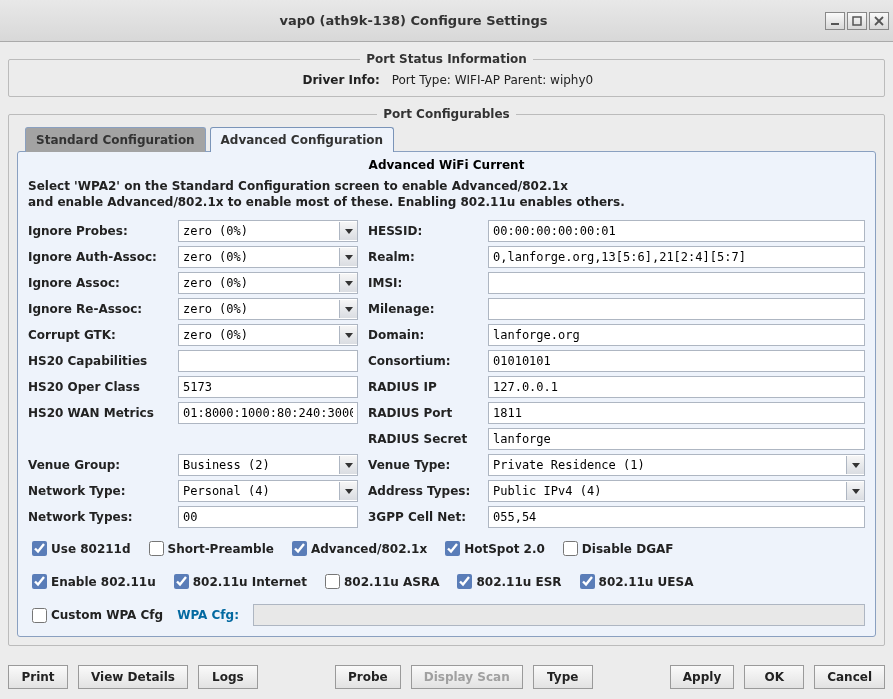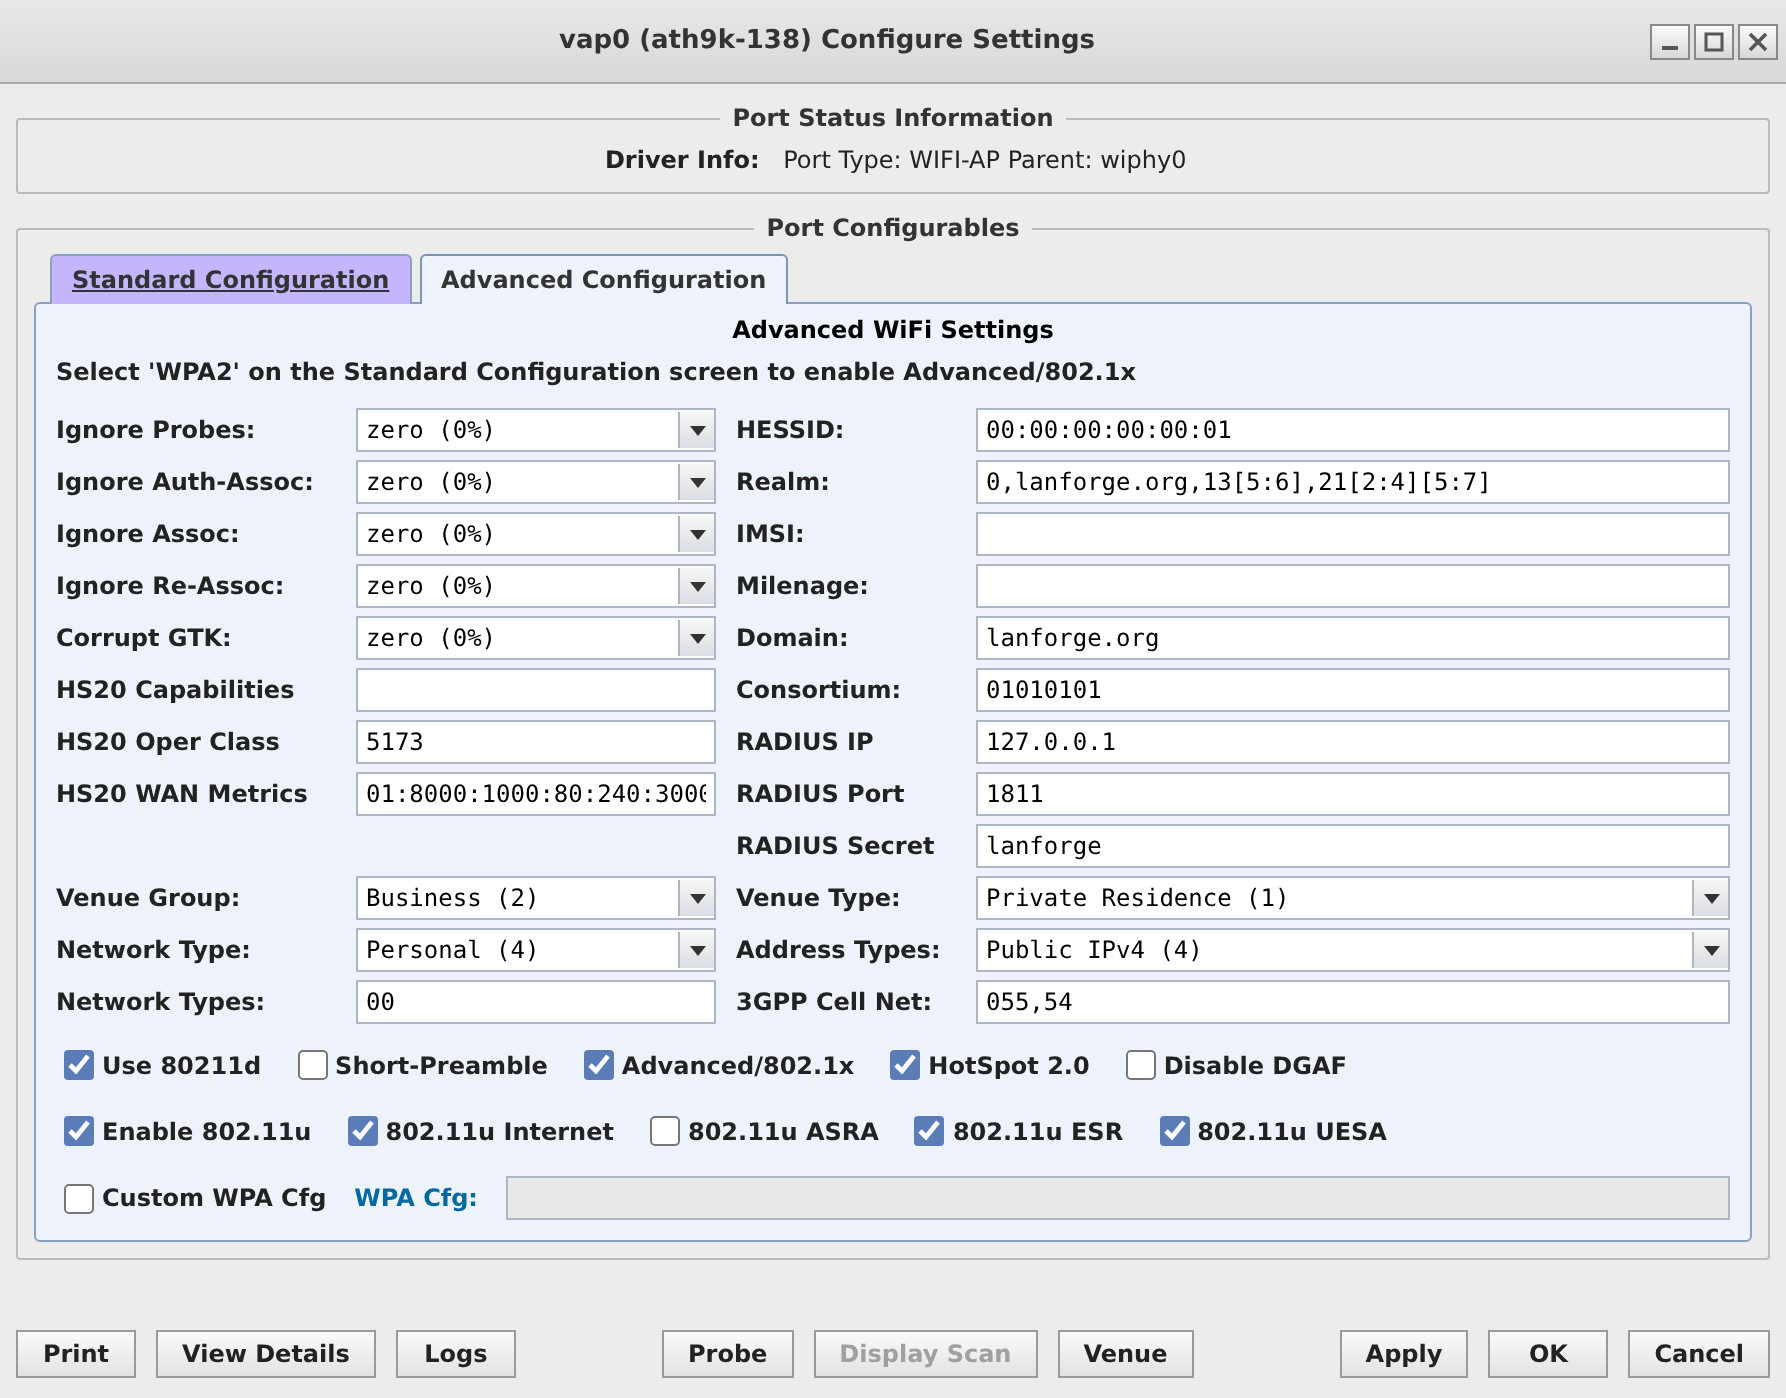--- a/index.html
+++ b/index.html
@@ -18,21 +18,21 @@
 fieldset.group legend { margin-left: auto; margin-right: auto; }
 
 .statusrow { text-align: center; font-size: 12px; color: #222; padding: 1px 0; }
 .statusrow .lab { font-weight: bold; display: inline-block; min-width: 80px; text-align: right; margin-right: 8px; }
 .statusrow .val { display: inline-block; }
 
 
 .tabbar { margin: 0 0 -1px 8px; }
 .tab { display: inline-block; padding: 5px 10px; border: 1px solid #8aa0c0; border-bottom: none; background: #e6eef8; font-weight: bold; font-size: 12px; color: #333; position: relative; cursor: pointer; border-top-left-radius: 3px; border-top-right-radius: 3px; }
 .tab.active { background: #eef3fb; border-color: #7a94b8; z-index: 2; }
-.tab.inactive { background: #c4b5fd; text-decoration: underline; }
+.tab.inactive { background: #a3a3a3; }
 
 .tabpane { border: 1px solid #8aa0c0; border-radius: 3px; background: #eef3fb; padding: 6px 10px 10px 10px; }
 .tabtitle { text-align: center; font-weight: bold; font-size: 12px; margin-bottom: 6px; }
 .hint { font-weight: bold; font-size: 12px; color: #222; margin-bottom: 10px; line-height: 1.35; }
 
 
 .grid { display: grid; grid-template-columns: 140px 180px 110px auto; column-gap: 10px; row-gap: 4px; align-items: center; }
 .lbl { font-weight: bold; font-size: 12px; color: #222; white-space: nowrap; }
 .grayed { color: #0369a1; }
 .combo, .txt { height: 22px; border: 1px solid #aeb6c2; background: #fff; font-family: "DejaVu Sans Mono", monospace; font-size: 12px; padding: 1px 4px; width: 100%; }
@@ -91,23 +91,24 @@
 
   <fieldset class="group port-conf">
     <legend>Port Configurables</legend>
 
     <div class="tabbar">
       <div class="tab inactive">Standard Configuration</div>
       <div class="tab active">Advanced Configuration</div>
     </div>
 
     <div class="tabpane">
-      <div class="tabtitle">Advanced WiFi Settings</div>
+      <div class="tabtitle">Advanced WiFi Current</div>
       <div class="hint">
         <span>Select 'WPA2' on the Standard Configuration screen to enable Advanced/802.1x</span><br>
+        <span>and enable Advanced/802.1x to enable most of these. Enabling 802.11u enables others.</span>
       </div>
 
       <div class="grid">
 
         <div class="lbl">Ignore Probes:</div>
         <div class="combo">
             <span class="val">zero (0%)</span>
             <span class="arrow">
               <span class="tri"></span>
             </span>
@@ -265,18 +266,18 @@
   </fieldset>
 </div>
 
 <div class="bottombar">
   <button class="btn">Print</button>
   <button class="btn">View Details</button>
   <button class="btn">Logs</button>
   <div class="spacer"></div>
   <button class="btn">Probe</button>
   <button class="btn disabled">Display Scan</button>
-  <button class="btn">Venue</button>
+  <button class="btn">Type</button>
   <div class="spacer"></div>
   <button class="btn">Apply</button>
   <button class="btn">OK</button>
   <button class="btn">Cancel</button>
 </div>
 
 </body></html>

